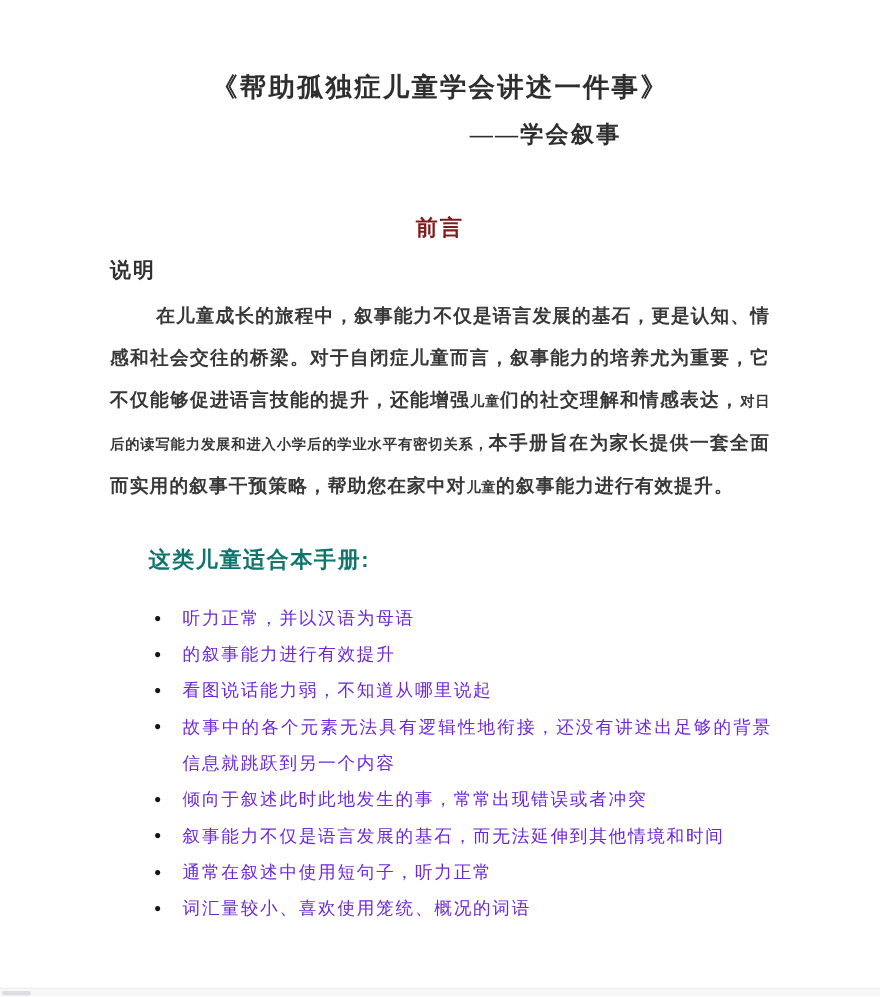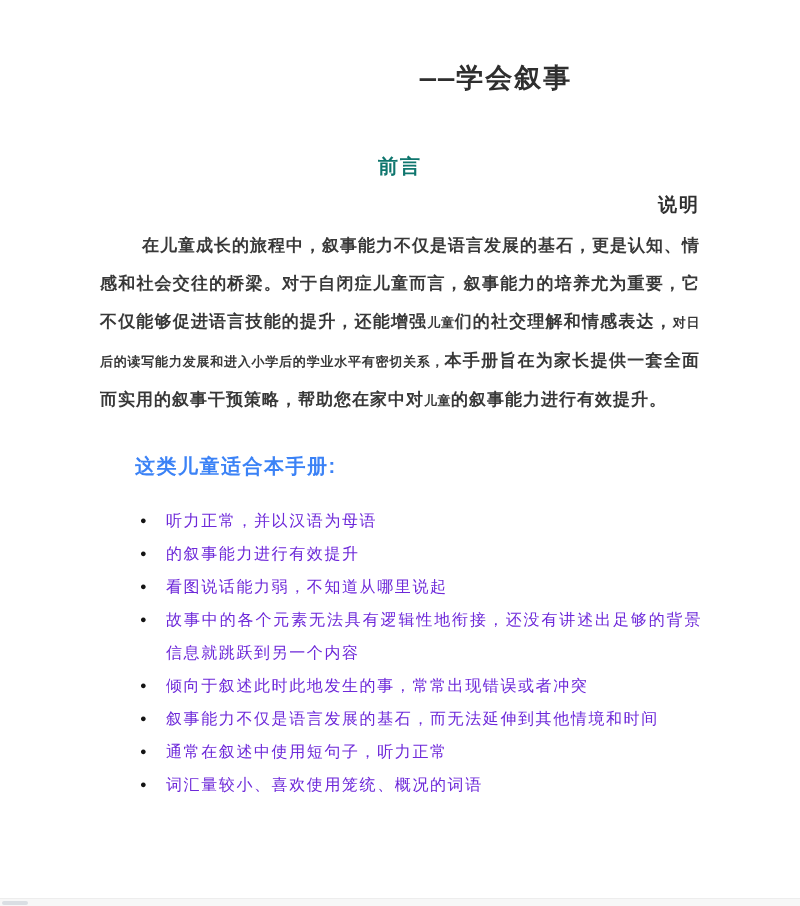--- a/index.html
+++ b/index.html
@@ -22,42 +22,43 @@
     margin: 0;
     text-align: center;
     font-size: 24px;
     font-weight: 700;
     letter-spacing: 2px;
     line-height: 32px;
     color: #2e2e2e;
     font-family: "Liberation Sans", "DejaVu Sans", sans-serif;
   }
   .doc-subtitle {
+    margin-top: 10px;
     text-align: center;
     transform: translateX(96px);
-    font-size: 27px;
+    font-size: 21px;
     font-weight: 700;
     letter-spacing: 2px;
     line-height: 32px;
     color: #2e2e2e;
-    font-family: Liberation Mono, monospace;
+    font-family: Liberation Serif, serif;
   }
   .preface-heading {
     margin: 56px 0 0 0;
     text-align: center;
     font-size: 20px;
     font-weight: 700;
     line-height: 28px;
     letter-spacing: 2px;
-    color: #0f766e;
+    color: #7f1d1d;
     font-family: "Liberation Sans", "DejaVu Sans", sans-serif;
   }
   .explanation-heading {
     margin: 12px 0 0 0;
-    text-align: right;
+    text-align: left;
     font-size: 19px;
     font-weight: 700;
     line-height: 26px;
     letter-spacing: 2px;
     color: #303030;
     font-family: "Liberation Sans", "DejaVu Sans", sans-serif;
   }
   .intro-paragraph {
     margin: 8px 0 0 0;
     width: 600px;
@@ -75,21 +76,21 @@
   }
   .seg-small {
     font-size: 13px;
     letter-spacing: 0.5px;
   }
   .list-heading {
     margin: 34px 0 0 35px;
     font-size: 20px;
     font-weight: 700;
     letter-spacing: 1.5px;
-    color: #3b82f6;
+    color: #0f766e;
     font-family: Liberation Sans, sans-serif;
   }
   .criteria-list {
     list-style: none;
     margin: 24px 0 0 40px;
     padding: 0;
     width: 562px;
   }
   .criteria-list li {
     display: flex;
@@ -128,20 +129,21 @@
     height: 4px;
     background: #dadee3;
     border-radius: 2px;
   }
 </style>
 </head>
 <body>
 
 <div class="page">
 
+  <h1 class="doc-title">《帮助孤独症儿童学会讲述一件事》</h1>
 
   <div class="doc-subtitle">——学会叙事</div>
 
   <h2 class="preface-heading">前言</h2>
 
   <h3 class="explanation-heading">说明</h3>
 
   <p class="intro-paragraph"><span class="seg-large">在儿童成长的旅程中，叙事能力不仅是语言发展的基石，更是认知、情感和社会交往的桥梁。对于自闭症儿童而言，叙事能力的培养尤为重要，它不仅能够促进语言技能的提升，还能增强</span><span class="seg-small">儿童</span><span class="seg-large">们的社交理解和情感表达，</span><span class="seg-small">对日后的读写能力发展和进入小学后的学业水平有密切关系，</span><span class="seg-large">本手册旨在为家长提供一套全面而实用的叙事干预策略，帮助您在家中对</span><span class="seg-small">儿童</span><span class="seg-large">的叙事能力进行有效提升。</span></p>
 
   <div class="list-heading">这类儿童适合本手册:</div>

